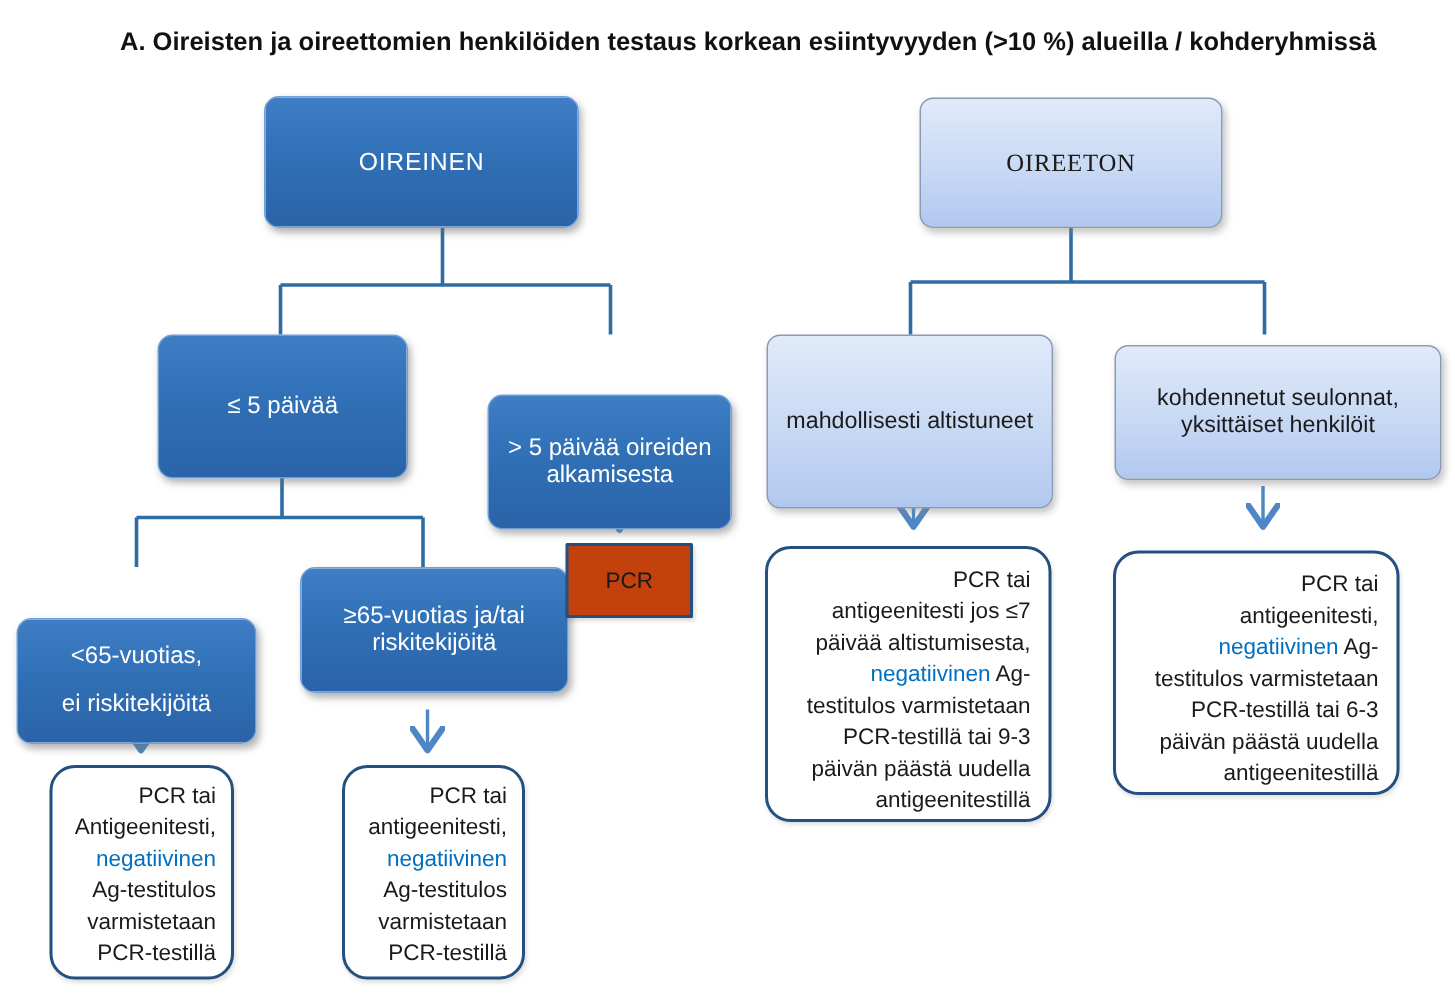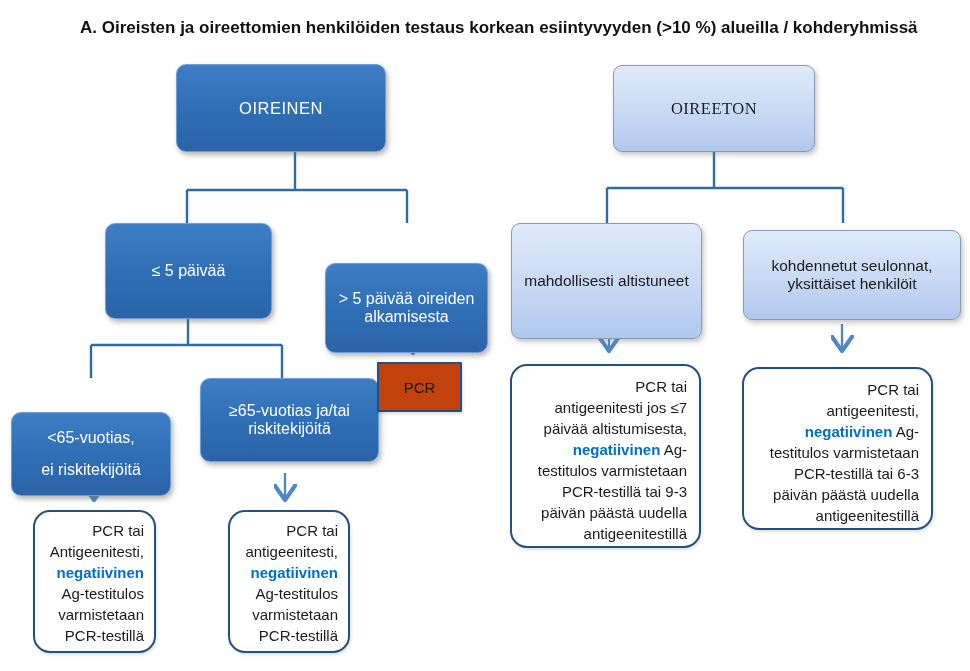--- a/index.html
+++ b/index.html
@@ -70,21 +70,21 @@
     align-items: center;
     justify-content: center;
     box-sizing: border-box;
     background: #c2410c;
     border: 2.5px solid #24507f;
     border-radius: 1px;
     color: #1a1a1a;
     font-size: 15px;
     box-shadow: 1px 2px 3px rgba(0,0,0,0.15);
   }
-  .hl { color: #0070c0; font-weight: 700; }
+  .hl { color: #0070c0; font-weight: 400; }
   .connector-layer {
     position: absolute;
     left: 0; top: 0;
     width: 970px; height: 671px;
     pointer-events: none;
   }
 </style>
 </head>
 <body>
 

